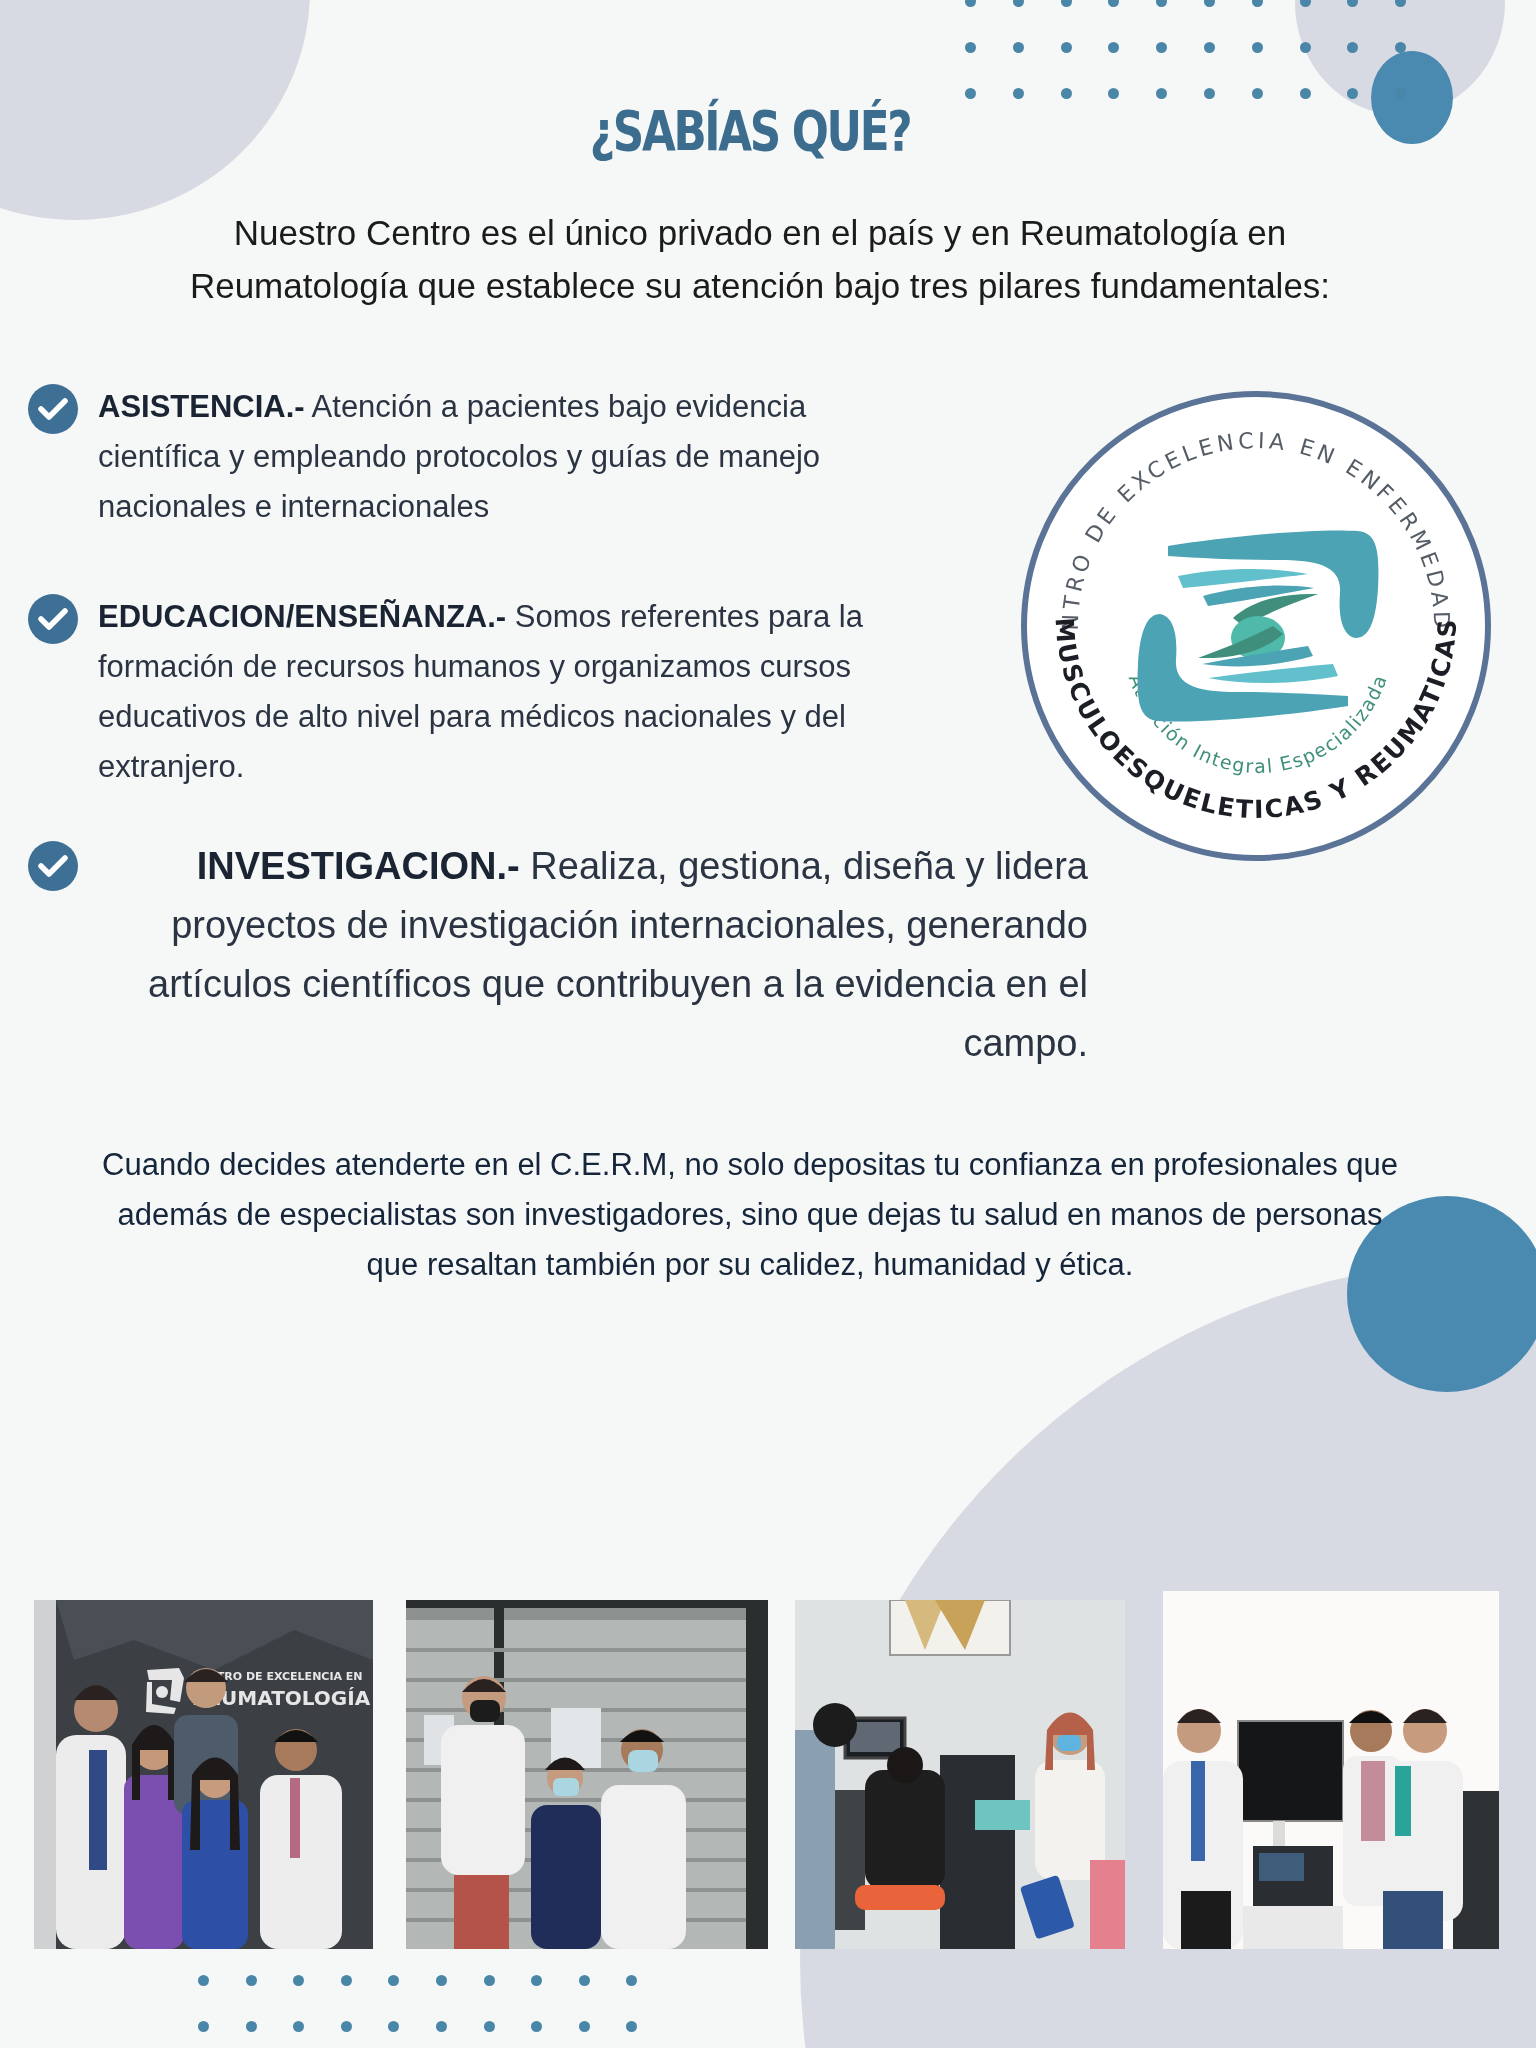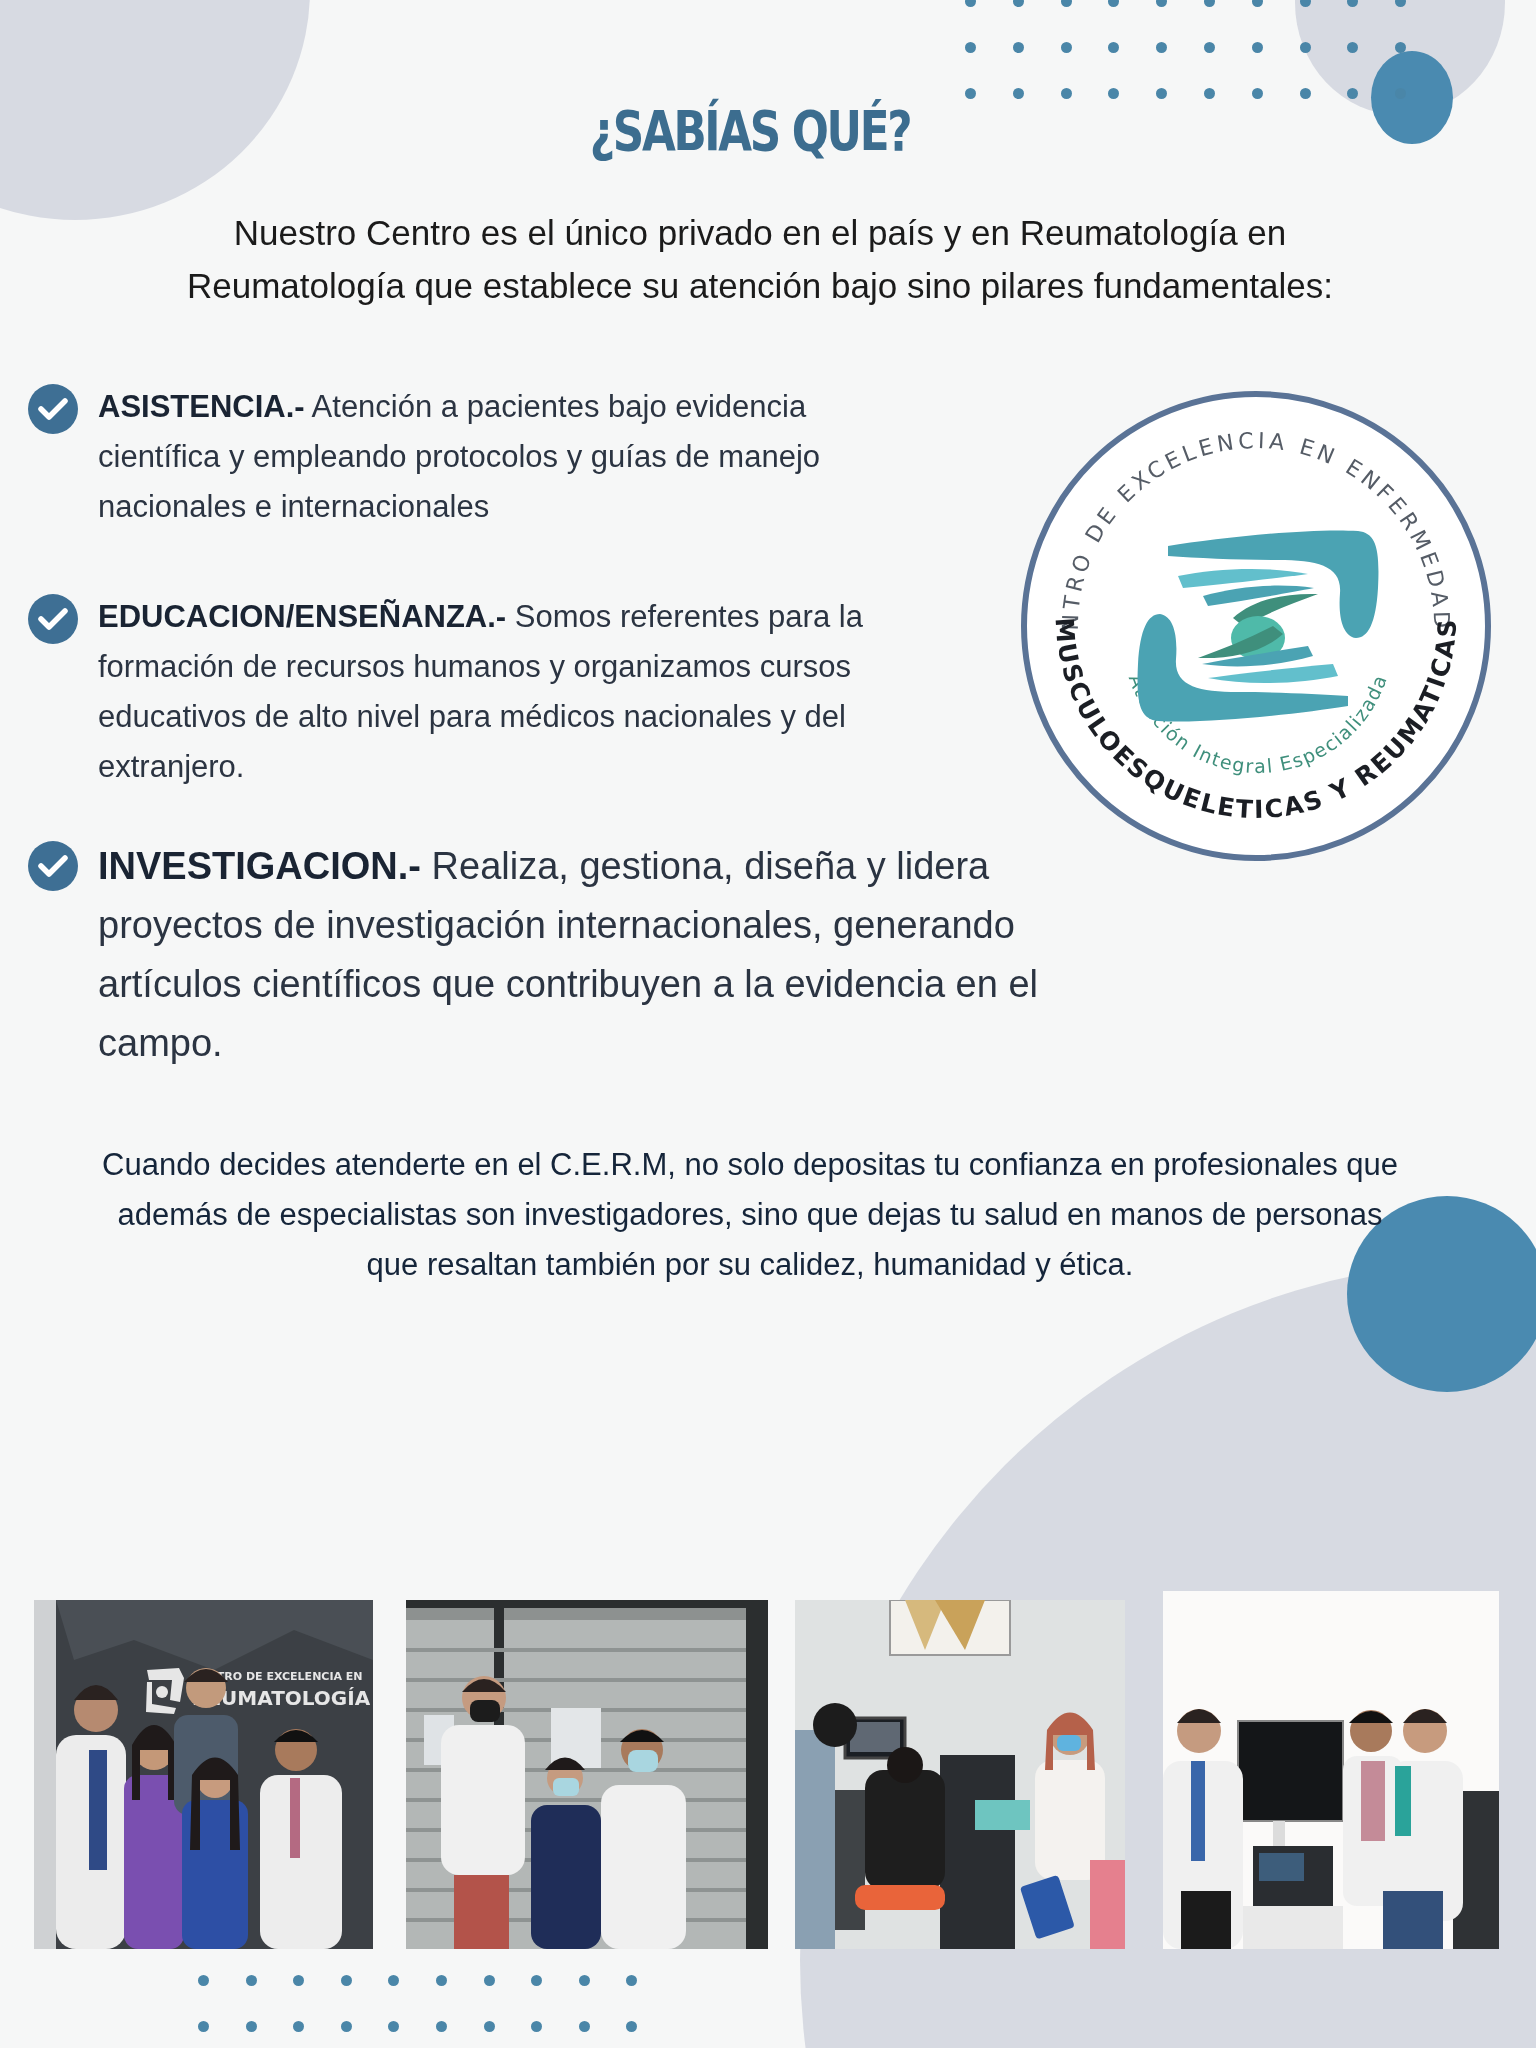--- a/index.html
+++ b/index.html
@@ -109,21 +109,21 @@
     <span class="dot"></span>
     <span class="dot"></span>
     <span class="dot"></span>
     <span class="dot"></span>
 </div>
 
 <div class="title">¿SABÍAS QUÉ?</div>
 
 <div class="intro">
   <div>Nuestro Centro es el único privado en el país y en Reumatología en</div>
-  <div>Reumatología que establece su atención bajo sino pilares fundamentales:</div>
+  <div>Reumatología que establece su atención bajo tres pilares fundamentales:</div>
 </div>
 
 <div class="pillar p1" style="top:382px;">
   <span class="check" style="margin-top:2px;">
     <svg width="30" height="24" viewBox="0 0 30 24">
         <path d="M3 12 L11 20 L27 4" stroke="#fff" stroke-width="5.5" fill="none" stroke-linecap="round" stroke-linejoin="round"></path>
       </svg>
   </span>
   <div class="pillar-text">
     <b>ASISTENCIA.-</b><span> Atención a pacientes bajo evidencia científica y empleando protocolos y guías de manejo nacionales e internacionales</span>
@@ -140,21 +140,21 @@
     <b>EDUCACION/ENSEÑANZA.-</b><span> Somos referentes para la formación de recursos humanos y organizamos cursos educativos de alto nivel para médicos nacionales y del extranjero.</span>
   </div>
 </div>
 
 <div class="pillar p3" style="top:837px;">
   <span class="check">
     <svg width="30" height="24" viewBox="0 0 30 24">
         <path d="M3 12 L11 20 L27 4" stroke="#fff" stroke-width="5.5" fill="none" stroke-linecap="round" stroke-linejoin="round"></path>
       </svg>
   </span>
-  <div class="pillar-text" style="width:1010px;">
+  <div class="pillar-text" style="width:1010px;text-align:right;">
     <b>INVESTIGACION.-</b><span> Realiza, gestiona, diseña y lidera proyectos de investigación internacionales, generando artículos científicos que contribuyen a la evidencia en el campo.</span>
   </div>
 </div>
 
 <div class="seal">
   <svg width="476" height="476" viewBox="0 0 476 476">
     <defs>
       <path id="arcTop" d="M 60 238 A 178 178 0 0 1 416 238"></path>
       <path id="arcBottom" d="M 38 230 A 200 200 0 0 0 438 230"></path>
       <path id="arcInner" d="M 105 250 A 135 135 0 0 0 375 250"></path>

